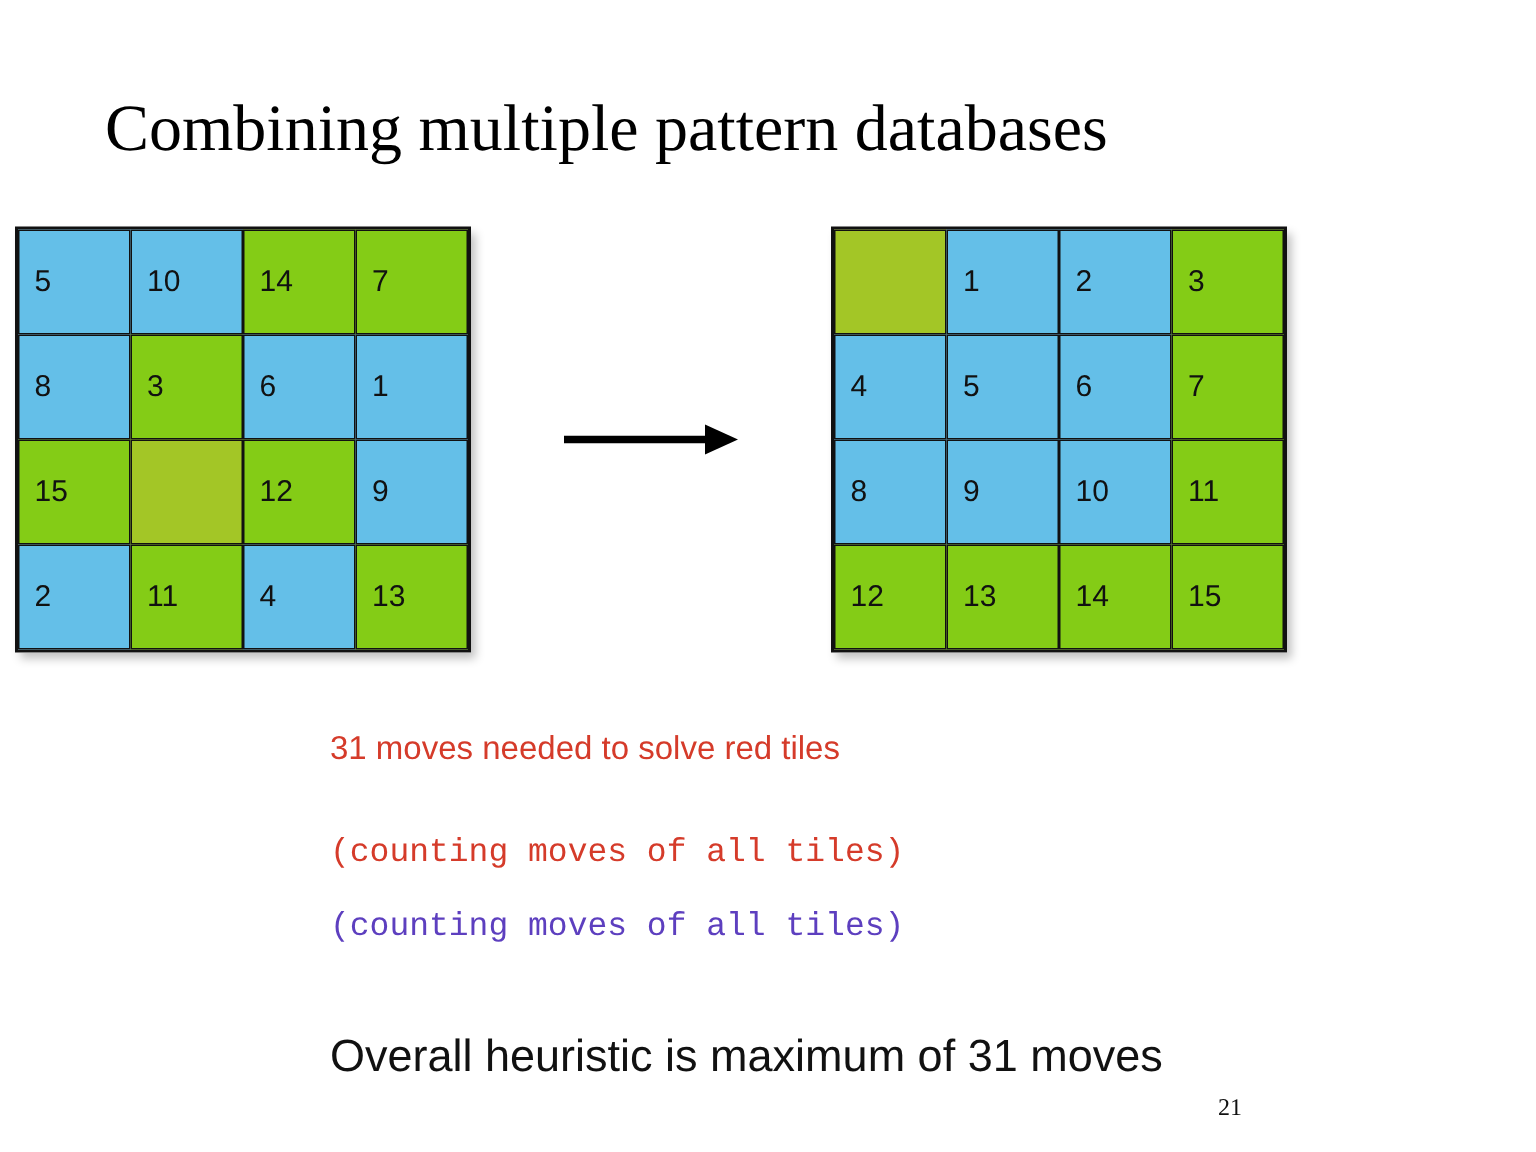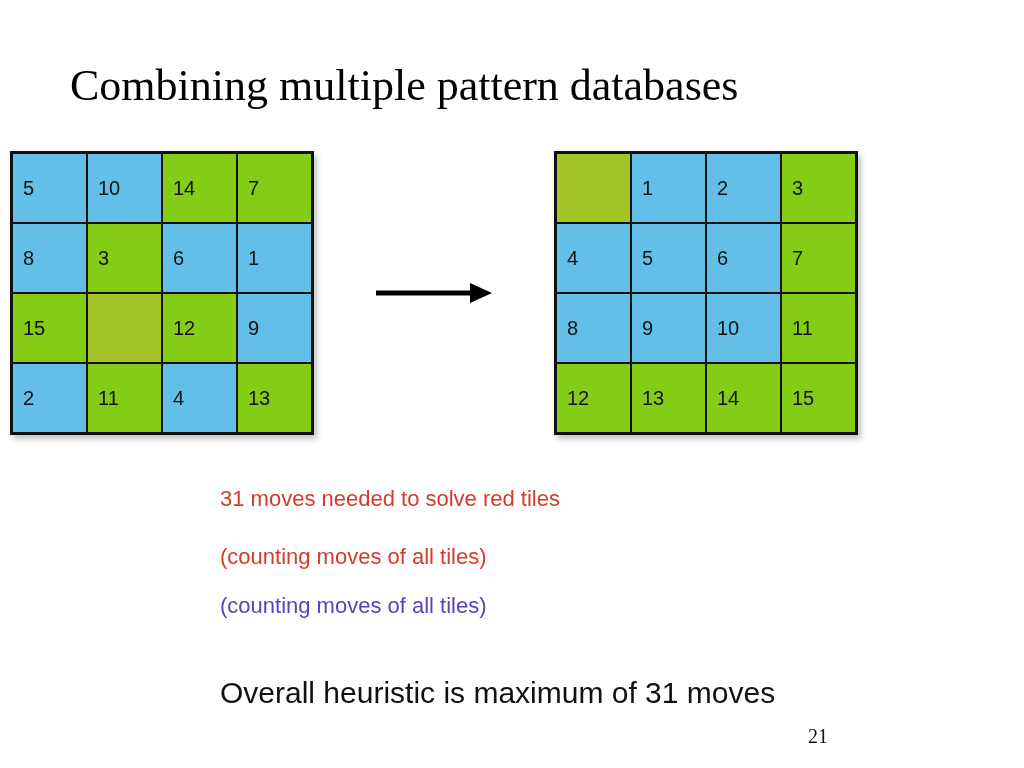--- a/index.html
+++ b/index.html
@@ -62,43 +62,43 @@
 
   .notes {
     margin-left: 160px;
     margin-top: 30px;
     font-size: 22px;
     line-height: 2.2;
   }
   .line {
     display: flex;
     align-items: flex-start;
-    gap: 10px;
+    gap: 22px;
     flex-wrap: wrap;
   }
   .sans { font-family: Arial, Helvetica, sans-serif; }
-  .serif { font-family: Liberation Sans, sans-serif; }
+  .serif { font-family: Liberation Mono, monospace; }
   .red-t  { color: #d53b2a; }
   .blue-t { color: #3f3fbf; }
   .purple-t { color: #5d3fbf; }
 
   .overall {
     margin-left: 0;
     margin-top: 30px;
     font-family: Arial, Helvetica, sans-serif;
     font-size: 30px;
     color: #111;
   }
 
   .pagenum {
     position: absolute;
     bottom: 20px;
     right: 40px;
     font-family: "Times New Roman", Times, serif;
-    font-size: 20px;
+    font-size: 16px;
     color: #111;
   }
 </style>
 </head>
 <body>
 
 <div class="slide">
 
   <h1 class="title">Combining multiple pattern databases</h1>
 

